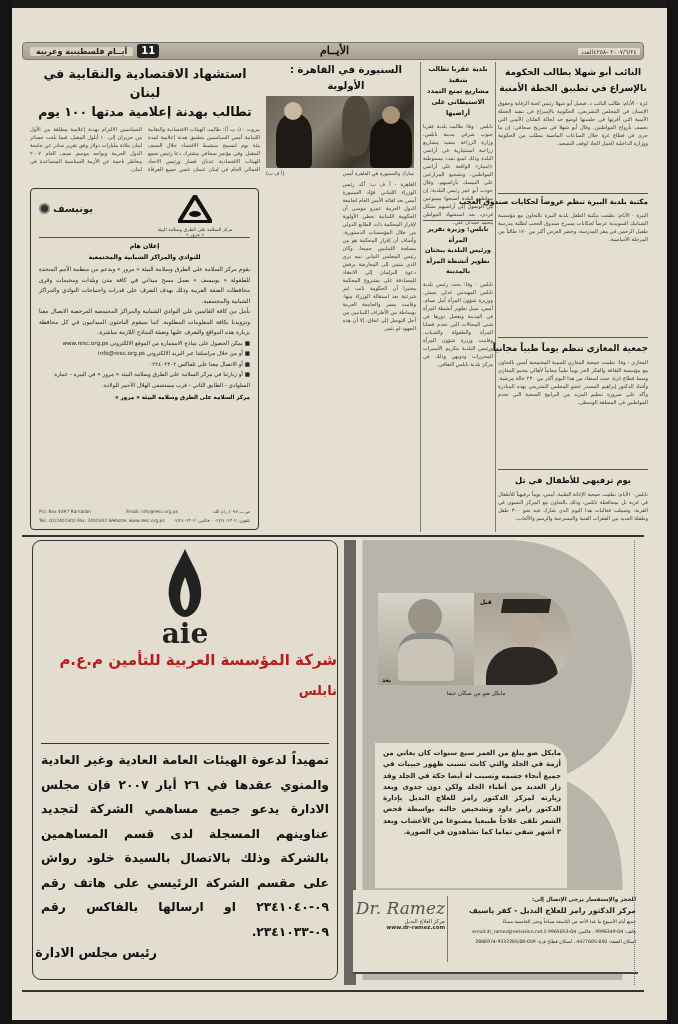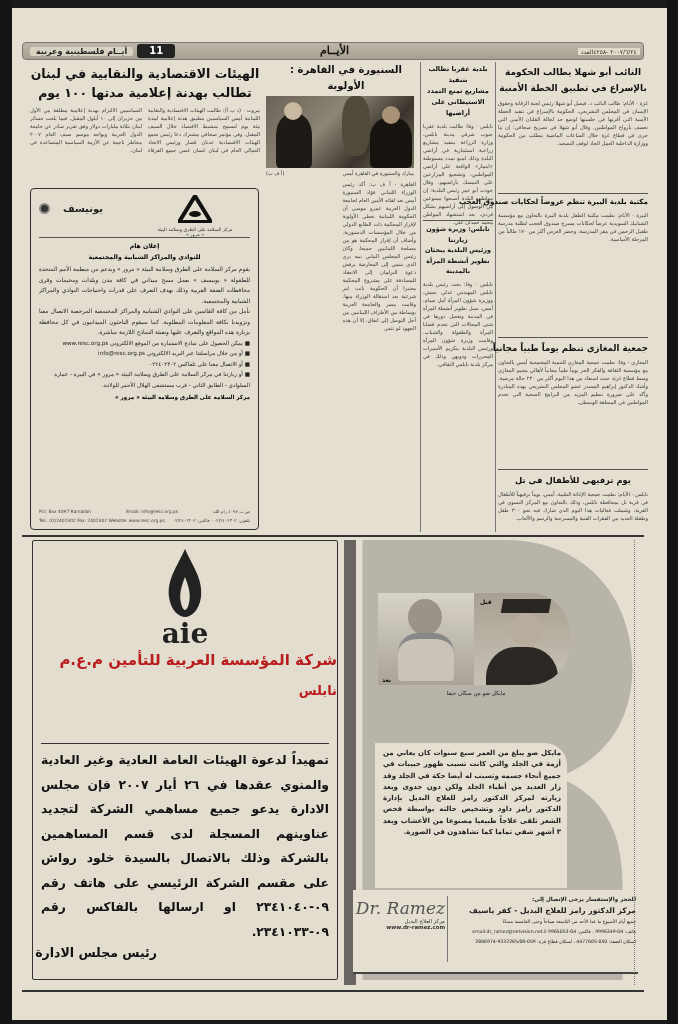--- a/index.html
+++ b/index.html
@@ -4,21 +4,21 @@
 <style>
   * { box-sizing: border-box; margin: 0; padding: 0; }
   html, body { width: 678px; height: 1024px; overflow: hidden; background: #1a1a1a; }
   body { font-family: "DejaVu Sans", sans-serif; position: relative; }
   .page { position: absolute; left: 12px; top: 8px; width: 655px; height: 1012px; background: #e4dfd0; direction: rtl; }
   .dark-left { position:absolute; left:0; top:0; width:12px; height:1024px; background:#141414; }
   .dark-right { position:absolute; right:0; top:0; width:11px; height:1024px; background:#141414; }
 
   .header-bar { position:absolute; left:22px; top:42px; width:622px; height:18px; background: linear-gradient(#bdb6a8,#a89f90); border-radius: 4px; border:1px solid #777; }
   .section-tag { position:absolute; left:30px; top:44px; height:14px; display:flex; align-items:center; gap:4px; direction:rtl; }
-  .page-num { background:#222; color:#fff; font-weight:bold; font-size:10px; padding:0 12px; border-radius:3px; height:14px; line-height:13px; }
+  .page-num { background:#222; color:#fff; font-weight:bold; font-size:10px; padding:0 4px; border-radius:3px; height:14px; line-height:13px; }
   .section-name { font-size:8px; font-weight:bold; color:#222; background:#d8d2c2; padding:0 6px; border-radius:2px; }
   .masthead { position:absolute; left:320px; top:44px; font-size:11px; font-weight:bold; color:#111; font-family:Liberation Sans, sans-serif; }
   .issue-date { position:absolute; left:578px; top:48px; font-size:6px; color:#333; background:#e0dac9; padding:0 3px; }
 
   .col { position:absolute; }
   .headline { font-weight:bold; color:#111; text-align:center; font-family:"DejaVu Sans", sans-serif; }
   .bodytext { font-size:5.2px; line-height:8px; color:#3a3a3a; text-align:justify; }
   .rule { position:absolute; background:#555; height:1px; }
   .vrule { position:absolute; background:#777; width:1px; }
 
@@ -44,37 +44,37 @@
 <div class="header-bar"></div>
 <div class="section-tag">
   <span class="page-num">11</span>
   <span class="section-name">أيــام فلسطينية وعربية</span>
 </div>
 <div class="masthead">الأيــام</div>
 <div class="issue-date">٢٠٠٧/٦/٢٤ -٤٢٥٨العدد</div>
 
 <div class="col" style="left:30px;top:64px;width:230px;">
   <div class="headline" style="font-size:12.5px;line-height:19px;direction:rtl;">
-    <div>الهيئات الاقتصادية والنقابية في لبنان</div>
+    <div>استشهاد الاقتصادية والنقابية في لبنان</div>
     <div>تطالب بهدنة إعلامية مدتها ١٠٠ يوم</div>
   </div>
   <div class="bodytext" style="direction:rtl;column-count:2;column-gap:6px;margin-top:4px;height:72px;overflow:hidden;">بيروت - (د ب أ): طالبت الهيئات الاقتصادية والنقابية اللبنانية أمس السياسيين بتطبيق هدنة إعلامية لمدة مئة يوم لتسمح بتنشيط الاقتصاد خلال الصيف المقبل. وفي مؤتمر صحافي مشترك دعا رئيس تجمع الهيئات الاقتصادية عدنان قصار ورئيس الاتحاد العمالي العام في لبنان غسان غصن جميع الفرقاء السياسيين الالتزام بهدنة إعلامية مطلقة من الأول من حزيران إلى ١٠ أيلول المقبل. فيما بلغت خسائر لبنان بثلاثة مليارات دولار وفق تقرير صادر عن جامعة الدول العربية ويواجه موسم صيف العام ٢٠٠٧ مخاطر ناجمة عن الأزمة السياسية المتصاعدة في لبنان.</div>
 </div>
 
 <div class="ad-box" style="left:30px;top:188px;width:229px;height:342px;direction:rtl;padding:6px 8px;">
   <div style="display:flex;justify-content:space-between;align-items:flex-start;height:40px;">
     <div style="text-align:center;width:110px;">
       <svg width="34" height="28" viewBox="0 0 34 28">
         <polygon points="17,1 33,27 1,27" fill="none" stroke="#111" stroke-width="4"></polygon>
         <ellipse cx="17" cy="19" rx="6" ry="3" fill="#111"></ellipse>
       </svg>
       <div style="font-size:4.6px;color:#333;">مركز السلامة على الطرق وسلامة البيئة</div>
       <div style="font-size:4.6px;color:#333;">« مرور »</div>
     </div>
-    <div style="display:flex;align-items:center;gap:13px;margin-top:8px;">
+    <div style="display:flex;align-items:center;gap:3px;margin-top:8px;">
       <span style="font-size:10px;font-weight:bold;color:#222;">يونيسف</span>
       <span style="display:inline-block;width:11px;height:11px;border-radius:50%;background:#333;border:2px solid #888;"></span>
     </div>
   </div>
   <div class="ad-hr"></div>
   <div style="text-align:center;font-size:6.2px;font-weight:bold;line-height:11px;margin-top:2px;">إعلان هام</div>
   <div style="text-align:center;font-size:6.2px;font-weight:bold;line-height:11px;">للنوادي والمراكز الشبابية والمجتمعية</div>
   <div style="font-size:5.8px;line-height:10.5px;color:#222;text-align:justify;margin-top:2px;">يقوم مركز السلامة على الطرق وسلامة البيئة « مرور » وبدعم من منظمة الأمم المتحدة للطفولة « يونيسف » بعمل مسح ميداني في كافة مدن وبلدات ومخيمات وقرى محافظات الضفة الغربية وذلك بهدف التعرف على قدرات واحتياجات النوادي والمراكز الشبابية والمجتمعية.</div>
   <div style="font-size:5.8px;line-height:10.5px;color:#222;text-align:justify;">نأمل من كافة القائمين على النوادي الشبابية والمراكز المجتمعية المرخصة الاتصال معنا وتزويدنا بكافة المعلومات المطلوبة. كما سيقوم الباحثون الميدانيون في كل محافظة بزيارة هذه المواقع والتعرف عليها وتعبئة النماذج اللازمة مباشرة.</div>
   <ul style="list-style:none;font-size:5.6px;line-height:10.5px;color:#222;">
@@ -121,21 +121,21 @@
     <div>بلدية عقربا تطالب بتنفيذ</div>
     <div>مشاريع تمنع التمدد</div>
     <div>الاستيطاني على أراضيها</div>
   </div>
   <div class="bodytext" style="height:120px;overflow:hidden;margin-top:3px;">نابلس - وفا: طالبت بلدية عقربا جنوب شرقي مدينة نابلس، وزارة الزراعة بتنفيذ مشاريع زراعية استثمارية في أراضي البلدة وذلك لمنع تمدد مستوطنة «ايتمار» الواقعة على أراضي المواطنين، وتشجيع المزارعين على التمسك بأراضيهم. وقال جودت أبو عمر رئيس البلدية: إن مواطني البلدة أصبحوا ممنوعين من الوصول إلى أراضيهم بشكل فردي، بعد استشهاد المواطن محمد حمدان علي.</div>
 </div>
 <div class="rule" style="left:423px;top:220px;width:70px;"></div>
 
 <div class="col" style="left:423px;top:224px;width:70px;direction:rtl;">
   <div class="headline" style="font-size:6.4px;line-height:10.5px;">
-    <div>نابلس: وزيرة شؤون زيارتنا</div>
+    <div>نابلس: وزيرة تقرير المرأة</div>
     <div>ورئيس البلدية يبحثان</div>
     <div>تطوير أنشطة المرأة بالمدينة</div>
   </div>
   <div class="bodytext" style="height:270px;overflow:hidden;margin-top:3px;">نابلس - وفا: بحث رئيس بلدية نابلس المهندس عدلي يعيش، ووزيرة شؤون المرأة أمل صيام، أمس، سبل تطوير أنشطة المرأة في المدينة وتفعيل دورها في شتى المجالات التي تخدم قضايا المرأة والطفولة والشباب. وقامت وزيرة شؤون المرأة ورئيس البلدية بتكريم الأسيرات المحررات وذويهن وذلك في مركز بلدية نابلس الثقافي.</div>
 </div>
 
 <div class="vrule" style="left:420px;top:62px;height:470px;"></div>
 <div class="vrule" style="left:495px;top:62px;height:470px;"></div>
 
 <div class="col" style="left:498px;top:64px;width:150px;direction:rtl;">
@@ -159,21 +159,21 @@
 </div>
 <div class="rule" style="left:498px;top:469px;width:150px;"></div>
 
 <div class="col" style="left:498px;top:473px;width:150px;direction:rtl;">
   <div class="headline" style="font-size:8.4px;line-height:14px;">يوم ترفيهي للأطفال في تل</div>
   <div class="bodytext" style="height:50px;overflow:hidden;margin-top:3px;">نابلس - الأيام: نظمت جمعية الإغاثة الطبية، أمس، يوماً ترفيهياً للأطفال في قرية تل بمحافظة نابلس، وذلك بالتعاون مع المركز النسوي في القرية، وشملت فعاليات هذا اليوم الذي شارك فيه نحو ٣٠٠ طفل وطفلة العديد من الفقرات الفنية والمسرحية والرسم والألعاب.</div>
 </div>
 
 <div class="rule" style="left:22px;top:535px;width:622px;height:2px;background:#333;"></div>
 
-<div class="ad-box" style="left:32px;top:540px;width:306px;height:440px;direction:rtl;border-radius:2px;">
+<div class="ad-box" style="left:32px;top:540px;width:306px;height:440px;direction:rtl;border-radius:9px;">
   <svg style="position:absolute;left:110px;top:6px;" width="84" height="100" viewBox="0 0 84 100">
     <path d="M42 2 C34 20 24 32 26 50 C28 64 36 70 42 70 C48 70 56 64 58 50 C60 32 50 20 42 2 Z" fill="#222"></path>
     <path d="M42 30 C38 40 36 48 38 56 C39 61 41 63 42 63 C43 63 45 61 46 56 C48 48 46 40 42 30 Z" fill="#e2ddce"></path>
     <text x="42" y="96" text-anchor="middle" font-family="DejaVu Serif, serif" font-weight="bold" font-size="28" fill="#222">aie</text>
   </svg>
   <div class="big-ad-text" style="position:absolute;top:110px;left:0;right:0;font-size:15px;">شركة المؤسسة العربية للتأمين م.ع.م</div>
   <div class="big-ad-text" style="position:absolute;top:142px;left:0;right:0;font-size:13px;">نابلس</div>
   <div style="position:absolute;top:202px;left:8px;right:8px;height:1px;background:#333;"></div>
   <div style="position:absolute;top:207px;left:8px;right:8px;font-size:12.3px;line-height:24.5px;font-weight:bold;color:#111;text-align:justify;text-align-last:right;">تمهيداً لدعوة الهيئات العامة العادية وغير العادية والمنوي عقدها في ٢٦ أيار ٢٠٠٧ فإن مجلس الادارة يدعو جميع مساهمي الشركة لتجديد عناوينهم المسجلة لدى قسم المساهمين بالشركة وذلك بالاتصال بالسيدة خلود رواش على مقسم الشركة الرئيسي على هاتف رقم ٠٩-٢٣٤١٠٤٠ او ارسالها بالفاكس رقم ٠٩-٢٣٤١٠٣٣.</div>
   <div style="position:absolute;top:404px;right:180px;font-size:12.5px;font-weight:bold;color:#111;white-space:nowrap;text-align:right;">رئيس مجلس الادارة</div>

